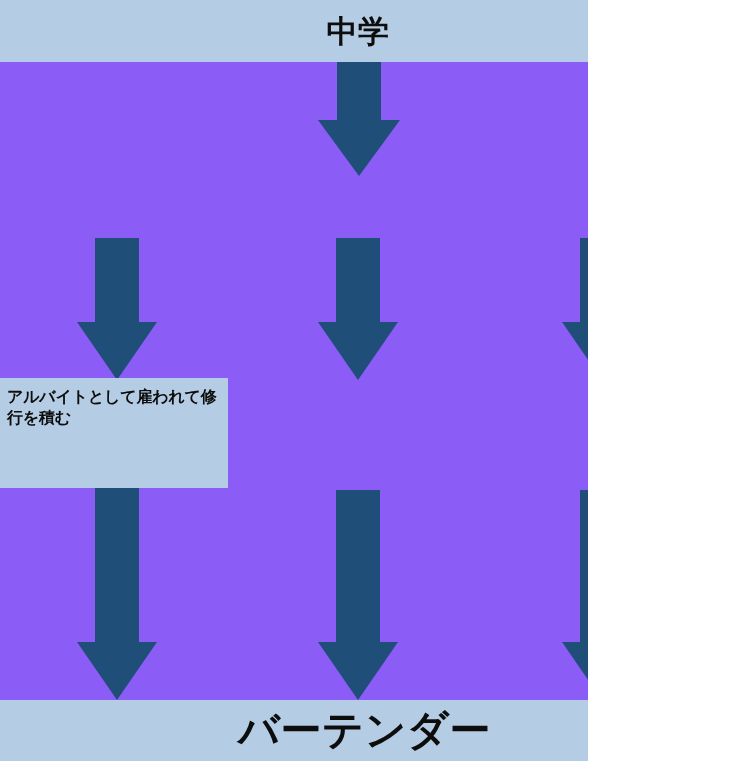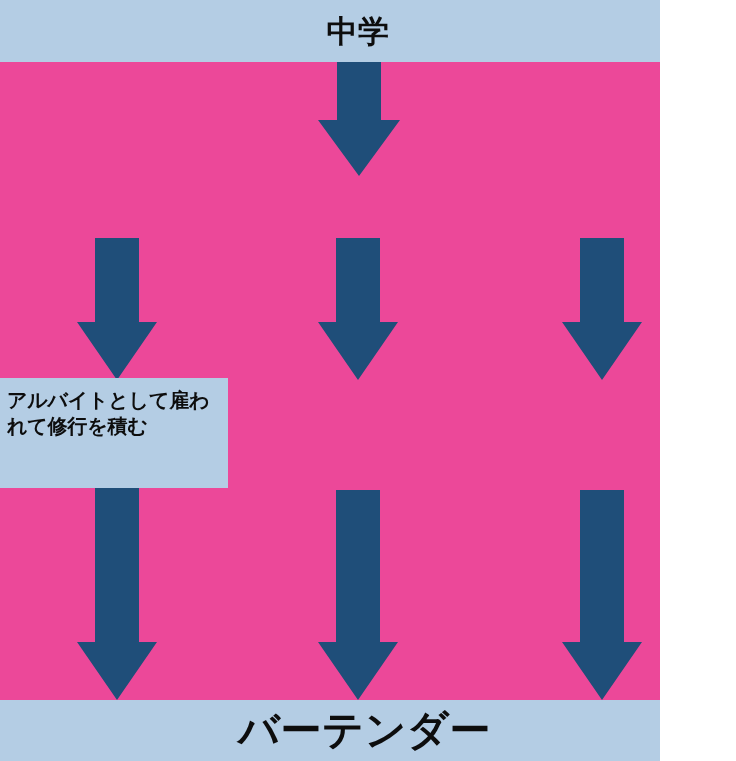--- a/index.html
+++ b/index.html
@@ -5,23 +5,23 @@
   html, body {
     margin: 0;
     padding: 0;
     background: #ffffff;
   }
   body {
     font-family: "DejaVu Sans", "Liberation Sans", sans-serif;
   }
   #canvas {
     position: relative;
-    width: 660px;
+    width: 588px;
     height: 761px;
-    background: #ec4899;
+    background: #8b5cf6;
     overflow: hidden;
   }
 
   
   .node {
     position: absolute;
     background: #b4cde4;
     box-sizing: border-box;
     color: #0d0d0d;
     line-height: 1.18;
@@ -32,21 +32,21 @@
     align-items: center;
     justify-content: center;
     text-align: center;
     font-size: 31px;
     font-weight: 700;
     letter-spacing: 0.5px;
   }
   .node.para {
     display: block;
     text-align: left;
-    font-size: 20px;
+    font-size: 16px;
     font-weight: 700;
     padding: 9px 6px 6px 7px;
     letter-spacing: -0.2px;
     line-height: 1.30;
   }
 
   #node-chugaku   { left: 0px;   top: 0px;   width: 716px; height: 62px; }
   #node-koukou    { left: 0px;   top: 175px; width: 716px; height: 63px; }
   #node-arbeit    { left: 0px;   top: 378px; width: 228px; height: 110px; }
   #node-school    { left: 245px; top: 378px; width: 226px; height: 112px; }

